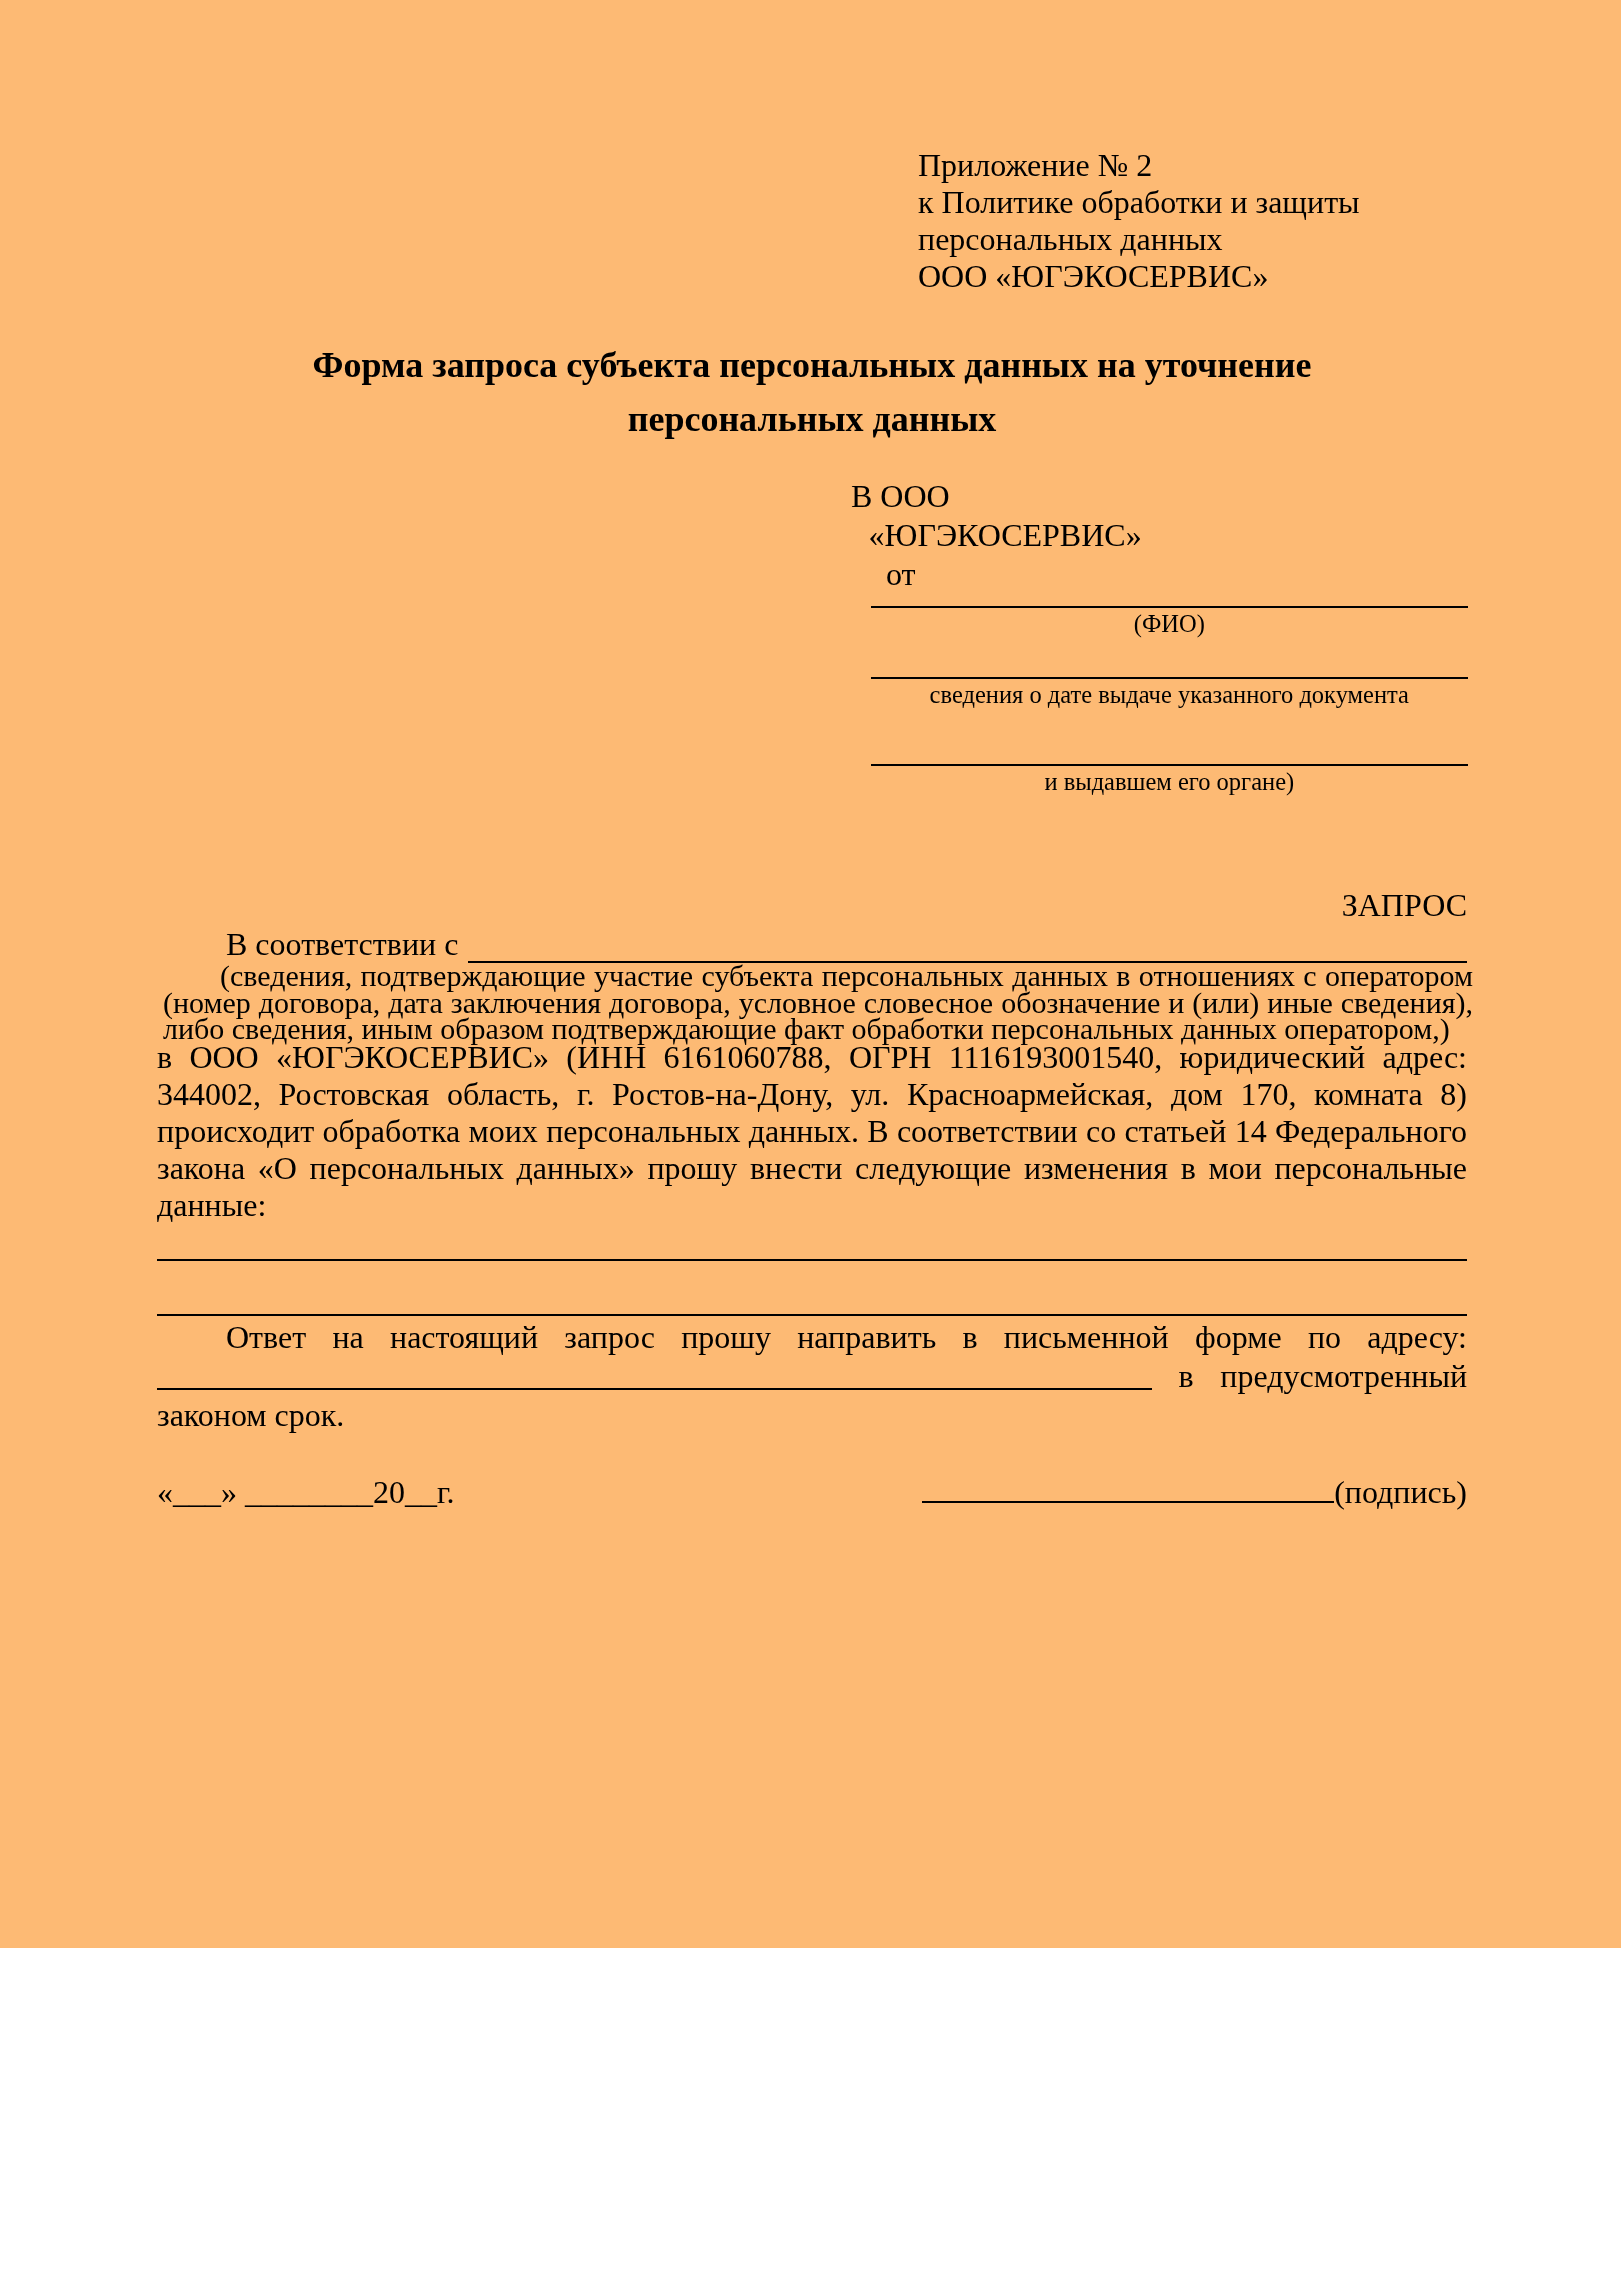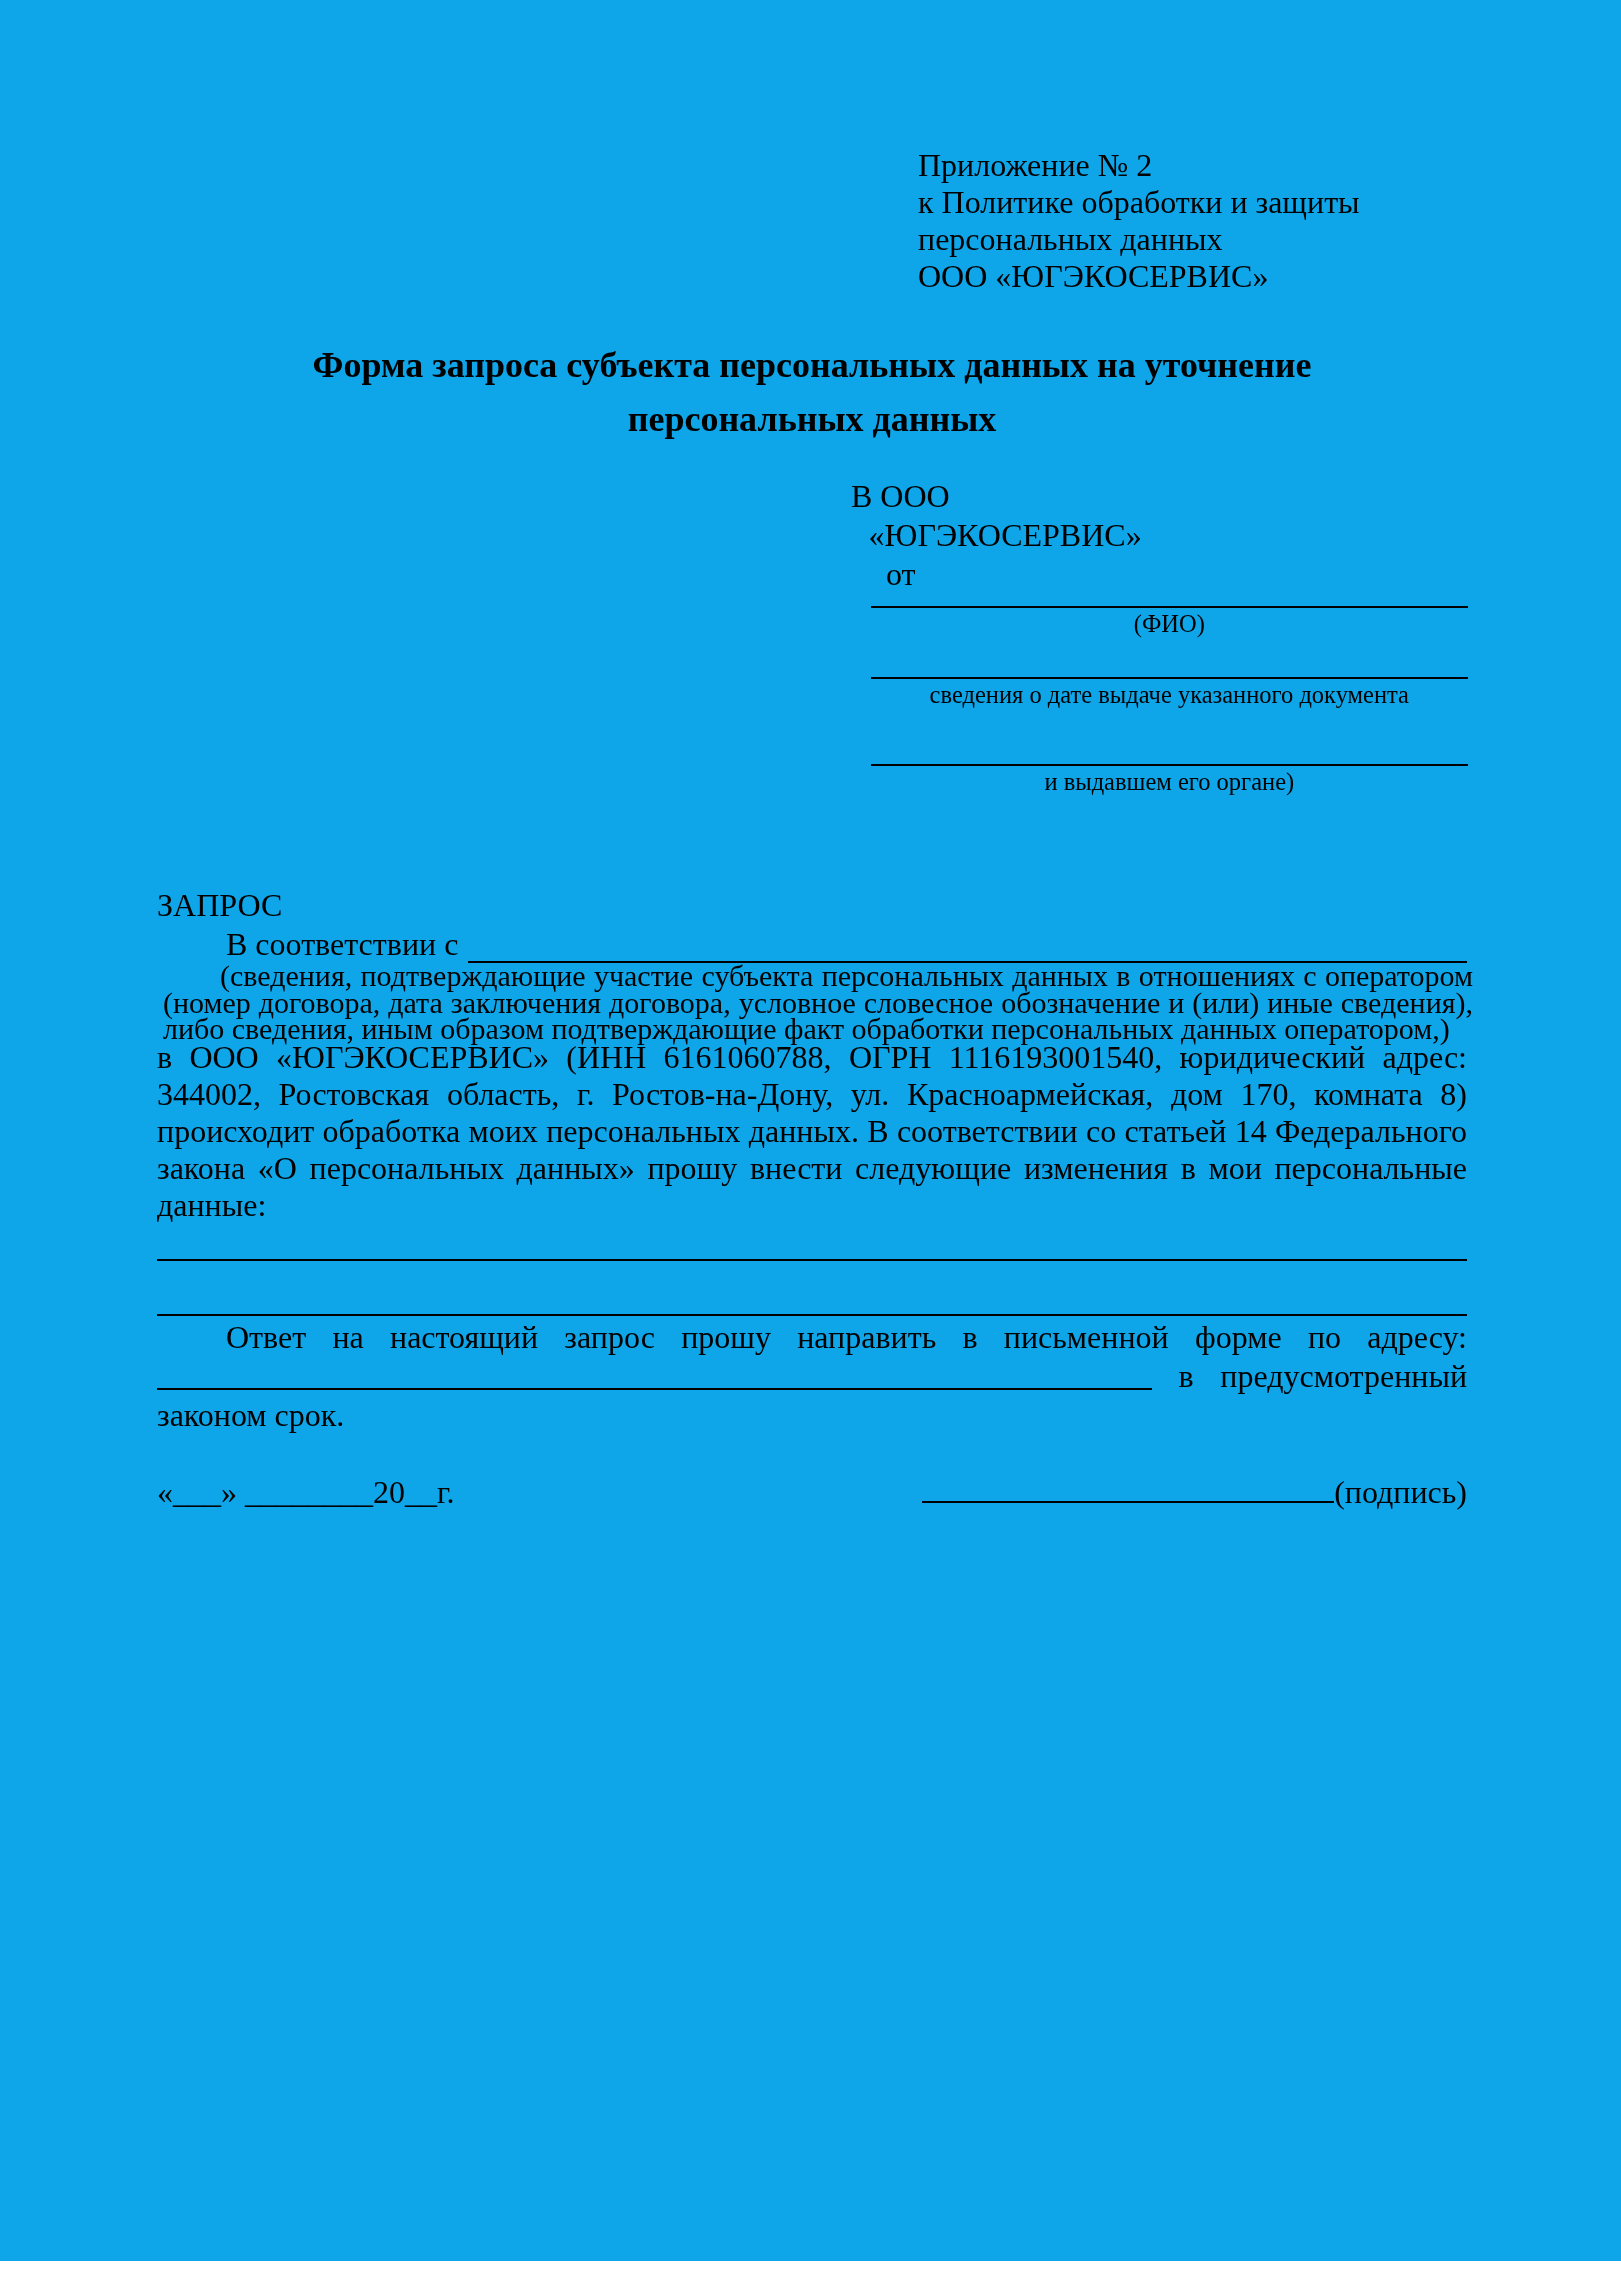--- a/index.html
+++ b/index.html
@@ -1,20 +1,20 @@
 <!DOCTYPE html>
 <html><head>
 <meta charset="utf-8">
 <style>
   * { margin:0; padding:0; box-sizing:border-box; }
   html,body { background:#ffffff; }
   .page {
     position:relative;
-    width:1621px; height:2261px;
-    background:#0ea5e9;
+    width:1621px; height:1948px;
+    background:#fdba74;
     color:#000000;
     font-family:"Liberation Serif", serif;
     font-size:32px;
     overflow:hidden;
     text-decoration:underline;
   }
   .abs { position:absolute; }
 
   #header-note { left:918px; top:147px; width:551px; line-height:37px; }
 
@@ -25,21 +25,21 @@
   .addr-org  { padding-left:17.6px; }
   .addr-from { padding-left:35px; }
 
   .blank-field { margin-left:19.6px; border-top:2.9px solid #000; }
   .f1 { margin-top:11.8px; }
   .f2 { margin-top:35px; }
   .f3 { margin-top:38px; }
   .f4 { margin-top:54px; }
   .field-caption { font-size:24.5px; line-height:31px; text-align:center; }
 
-  #request-heading { left:157px; top:887px; width:1310px; text-align:left; line-height:37px; }
+  #request-heading { left:157px; top:887px; width:1310px; text-align:right; line-height:37px; }
 
   #intro-line { left:157px; top:926px; width:1310px; display:flex; align-items:flex-end; height:37px; }
   #intro-line .prefix { padding-left:69px; white-space:nowrap; }
   #intro-line .blank  { flex:1; border-bottom:2.9px solid #000; margin-left:9.8px; height:33px; }
 
   #fine-print { left:163px; top:963px; width:1310px; font-size:30px; line-height:26.5px;
                 text-align:justify; text-indent:57px; }
 
   #body-par { left:157px; top:1039px; width:1310px; line-height:37px; text-align:justify; }
 

